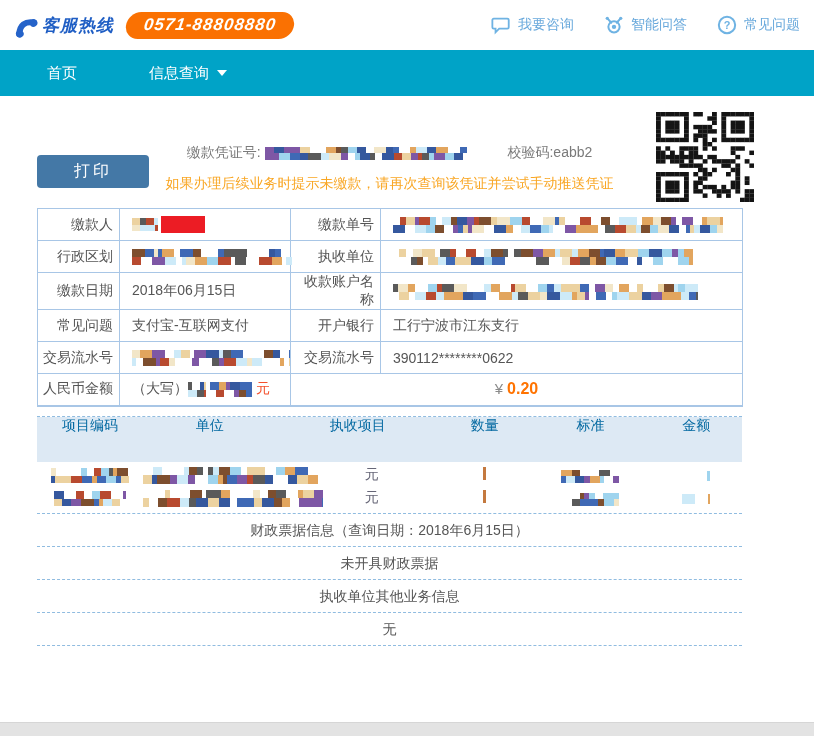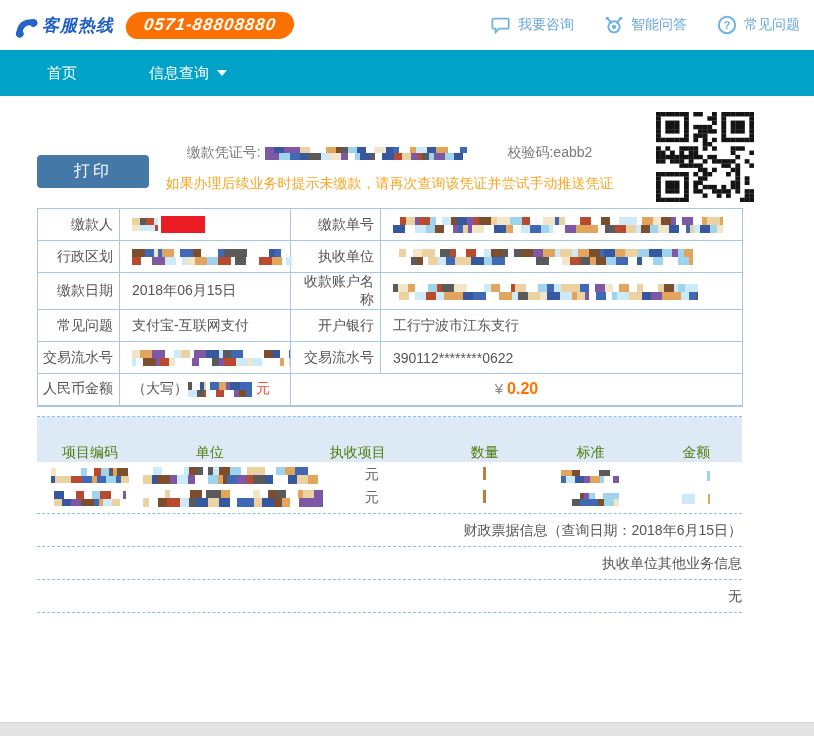--- a/index.html
+++ b/index.html
@@ -46,27 +46,27 @@
   td.lbl { text-align:right; padding-right:6px; }
   td.val { text-align:left; padding-left:12px; }
   .red-char { color:#f4502c; margin-left:4px; }
   .amount-cell { text-align:center; }
   .yen { color:#8a8a8a; font-size:15px; }
   .amt { color:#ff7301; font-weight:bold; font-size:16px; }
 
   
   .detail-title { margin-top:12px; text-align:center; color:#555; font-size:14px; }
   .detail { margin-top:9px; border-top:1px dashed #90bce0; }
-  .d-head { display:flex; background:#dde9f4; height:45px; align-items:flex-end; color:#4d7c0f; font-size:14px; }
+  .d-head { display:flex; background:#dde9f4; height:45px; align-items:flex-start; color:#0369a1; font-size:14px; }
   .d-row { display:flex; height:23px; align-items:center; font-size:14px; color:#667; }
   .dc { text-align:center; }
   .dc1{width:15%} .dc2{width:23%} .dc3{width:19%} .dc4{width:13%} .dc5{width:17%} .dc6{width:13%}
   .detail-body { padding:2px 0 3px; border-bottom:1px dashed #90bce0; }
 
-  .sec { height:33px; line-height:33px; text-align:right; color:#555; font-size:14px;
+  .sec { height:33px; line-height:33px; text-align:center; color:#555; font-size:14px;
     border-bottom:1px dashed #90bce0; }
 
   .tips { margin:9px 0 0 8px; color:#f4512c; font-size:14px; }
 
   .footer { height:14px; background:#e3e3e3; border-top:1px solid #d6d6d6; }
 
   
   .mz { position:relative; display:inline-block; vertical-align:middle; overflow:hidden; }
   .mz i { position:absolute; }
   .redblock { display:inline-block; width:44px; height:17px; background:#ec1c24; vertical-align:middle; margin-left:3px; }
@@ -434,20 +434,21 @@
           <div class="dc dc2"><span class="mz" style="width: 180px; height: 17px;"><i style="left:22px;top:0px;width:5px;height:8.5px;background:#ecd2a0"></i><i style="left:47px;top:0px;width:5px;height:8.5px;background:#7d4e2e"></i><i style="left:52px;top:0px;width:7px;height:8.5px;background:#7d4e2e"></i><i style="left:63px;top:0px;width:7px;height:8.5px;background:#5a5a5a"></i><i style="left:70px;top:0px;width:8px;height:8.5px;background:#5a5a5a"></i><i style="left:78px;top:0px;width:9px;height:8.5px;background:#e2a55e"></i><i style="left:110px;top:0px;width:7px;height:8.5px;background:#f2e6c8"></i><i style="left:125px;top:0px;width:8px;height:8.5px;background:#7d4e2e"></i><i style="left:133px;top:0px;width:10px;height:8.5px;background:#5a5a5a"></i><i style="left:155px;top:0px;width:5px;height:8.5px;background:#e2a55e"></i><i style="left:160px;top:0px;width:11px;height:8.5px;background:#ecd2a0"></i><i style="left:171px;top:0px;width:9px;height:8.5px;background:#7e57a5"></i><i style="left:0px;top:8.5px;width:6px;height:8.5px;background:#ecd2a0"></i><i style="left:15px;top:8.5px;width:9px;height:8.5px;background:#7d4e2e"></i><i style="left:24px;top:8.5px;width:13px;height:8.5px;background:#b84a2f"></i><i style="left:37px;top:8.5px;width:9px;height:8.5px;background:#cdeaf8"></i><i style="left:46px;top:8.5px;width:7px;height:8.5px;background:#5a5a5a"></i><i style="left:53px;top:8.5px;width:12px;height:8.5px;background:#35589e"></i><i style="left:65px;top:8.5px;width:11px;height:8.5px;background:#ecd2a0"></i><i style="left:76px;top:8.5px;width:11px;height:8.5px;background:#35589e"></i><i style="left:94px;top:8.5px;width:7px;height:8.5px;background:#3f69b5"></i><i style="left:101px;top:8.5px;width:10px;height:8.5px;background:#3f69b5"></i><i style="left:111px;top:8.5px;width:8px;height:8.5px;background:#ecd2a0"></i><i style="left:119px;top:8.5px;width:12px;height:8.5px;background:#35589e"></i><i style="left:131px;top:8.5px;width:8px;height:8.5px;background:#7d4e2e"></i><i style="left:139px;top:8.5px;width:8px;height:8.5px;background:#e2a55e"></i><i style="left:156px;top:8.5px;width:10px;height:8.5px;background:#7e57a5"></i><i style="left:166px;top:8.5px;width:13px;height:8.5px;background:#7e57a5"></i><i style="left:179px;top:8.5px;width:1px;height:8.5px;background:#3f69b5"></i></span></div>
           <div class="dc dc3">元</div>
           <div class="dc dc4"><span class="sliver"></span></div>
           <div class="dc dc5"><span class="mz" style="width: 58px; height: 13px;"><i style="left:19px;top:0px;width:4px;height:6.5px;background:#7d4e2e"></i><i style="left:23px;top:0px;width:5px;height:6.5px;background:#7e57a5"></i><i style="left:28px;top:0px;width:6px;height:6.5px;background:#9fd4ee"></i><i style="left:42px;top:0px;width:13px;height:6.5px;background:#9fd4ee"></i><i style="left:55px;top:0px;width:3px;height:6.5px;background:#9fd4ee"></i><i style="left:11px;top:6.5px;width:8px;height:6.5px;background:#5a5a5a"></i><i style="left:19px;top:6.5px;width:7px;height:6.5px;background:#3f69b5"></i><i style="left:26px;top:6.5px;width:11px;height:6.5px;background:#3f69b5"></i><i style="left:37px;top:6.5px;width:6px;height:6.5px;background:#7d4e2e"></i><i style="left:43px;top:6.5px;width:10px;height:6.5px;background:#9fd4ee"></i><i style="left:53px;top:6.5px;width:5px;height:6.5px;background:#f2e6c8"></i></span></div>
           <div class="dc dc6"><span class="mz" style="width: 28px; height: 10px;"><i style="left:0px;top:0px;width:13px;height:10px;background:#cdeaf8"></i><i style="left:26px;top:0px;width:2px;height:10px;background:#e2a55e"></i></span></div>
         </div>
       </div>
     </div>
 
     <div class="sec">财政票据信息（查询日期：2018年6月15日）</div>
+    <div class="sec">未开具财政票据</div>
     <div class="sec">执收单位其他业务信息</div>
     <div class="sec">无</div>
 
   </div>
 
 </div>
 
 <div class="footer"></div>
 
 </body></html>

